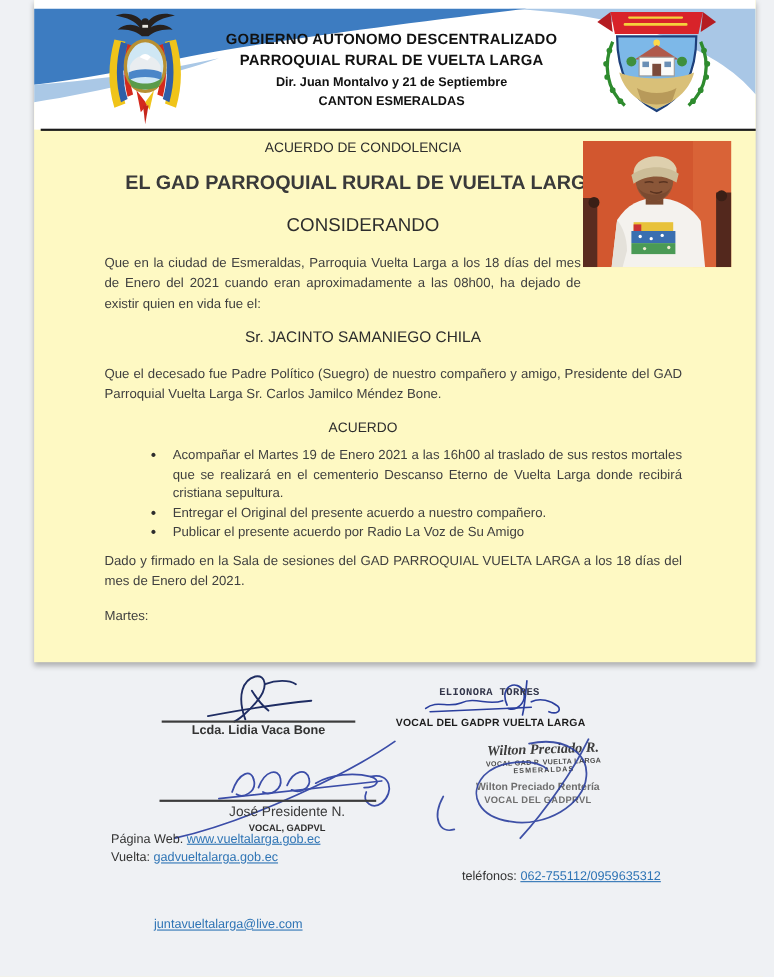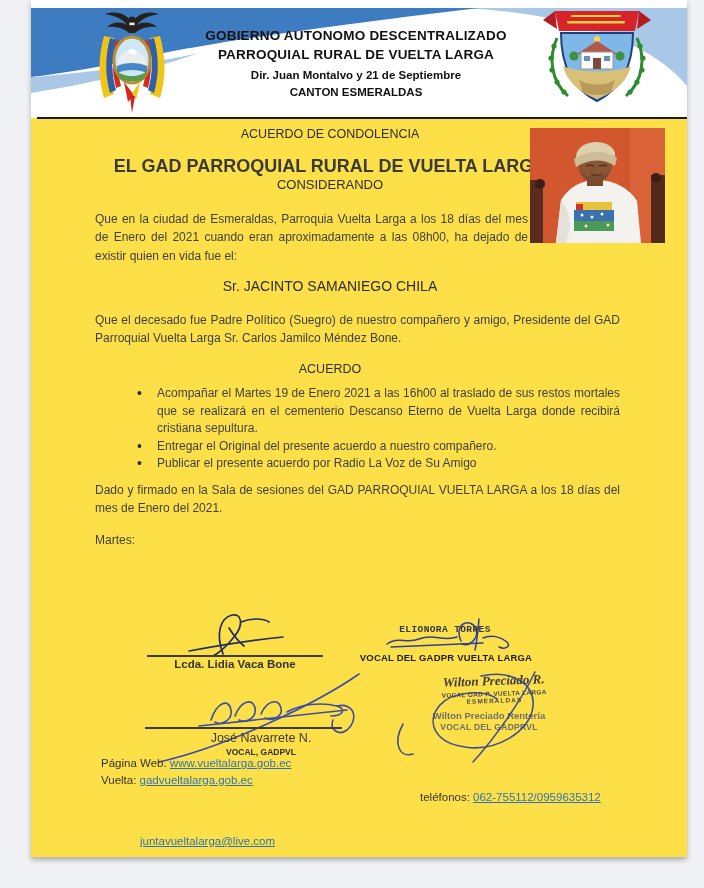--- a/index.html
+++ b/index.html
@@ -3,22 +3,22 @@
 <meta charset="utf-8">
 <style>
   html,body{margin:0;padding:0;}
   body{
     width:704px;height:888px;position:relative;overflow:hidden;
     background:#eff1f4;
     font-family:"Liberation Sans",sans-serif;
     color:#3f3f3f;
   }
   .page{
-    position:absolute;left:31px;top:0;width:656px;height:857px;
-    background:#fde047;
+    position:absolute;left:31px;top:0;width:656px;height:602px;
+    background:#fef9c3;
     box-shadow:0 3px 5px rgba(0,0,0,.28);
   }
   
   .header{position:relative;height:118px;}
   .header svg.waves{position:absolute;left:0;top:0;}
   .emblem-left{position:absolute;left:62px;top:6px;}
   .emblem-right{position:absolute;left:510px;top:6px;}
   .header-text{
     position:absolute;left:150px;top:26px;width:350px;text-align:center;
     color:#111;font-weight:bold;
@@ -26,21 +26,21 @@
   .header-text .l1{font-size:13.5px;line-height:19px;letter-spacing:.2px;}
   .header-text .l2{font-size:13.5px;line-height:19px;letter-spacing:.2px;}
   .header-text .l3{font-size:11.5px;line-height:17px;margin-top:3px;}
   .header-text .l4{font-size:11.5px;line-height:17px;}
   .header-rule{position:absolute;left:6px;right:0;top:117px;height:2px;background:#1b1b1b;}
   
   .content{padding:6px 67px 0 64px;font-size:12px;line-height:18.5px;}
   .center-heading{width:470px;text-align:center;font-weight:normal;color:#2d2d2d;}
   .h-title{margin-top:1px;font-size:12.5px;}
   .h-sub{margin-top:13px;font-weight:bold;font-size:18px;color:#3a3a3a;}
-  .h-cons{margin-top:1px;font-size:13px;}
+  .h-cons{margin-top:21px;font-size:17px;}
   .para{text-align:justify;margin-top:15px;}
   .para-narrow{width:433px;}
   .name-line{margin-top:9px;font-size:14px;}
   .h-acuerdo{margin-top:9px;font-size:12.5px;}
   ul.bullets{margin:7px 0 0 0;padding:0 0 0 62px;list-style:none;}
   ul.bullets li{position:relative;text-align:justify;line-height:17.5px;margin:0;}
   ul.bullets li::before{
     content:"\2022";position:absolute;left:-20px;top:0;font-size:14px;color:#2d2d2d;
   }
   .closing{margin-top:8px;}
@@ -259,21 +259,21 @@
       <path d="M210,2 C170,30 80,74 10,90"></path>
       <path d="M62,48 C68,30 80,26 82,38 C84,48 72,54 66,50"></path>
       <path d="M86,44 C92,28 104,26 106,36 C108,46 96,52 90,48"></path>
       <path d="M112,42 C118,28 130,26 132,36 C134,44 124,50 116,46"></path>
       <path d="M138,40 C152,32 172,30 188,34 C198,37 194,44 182,44"></path>
       <path d="M50,54 L198,38"></path>
       <path d="M188,34 C206,30 210,48 198,58 C190,64 180,58 184,48"></path>
     </g>
   </svg>
   <div class="abs sig-line" style="left:114px;top:727px;width:197px;"></div>
-  <div class="abs sig-name-jose" style="left:150px;top:731px;width:160px;">José Navarrete N.</div>
+  <div class="abs sig-name-jose" style="left:150px;top:731px;width:160px;">José Presidente N.</div>
   <div class="abs sig-title-jose" style="left:150px;top:747px;width:160px;">VOCAL, GADPVL</div>
 
   <div class="footer-line" style="left:70px;top:757px;">
     <span>Página Web. </span><a href="#">www.vueltalarga.gob.ec</a>
   </div>
   <div class="footer-line" style="left:70px;top:774px;">
     <span>Vuelta: </span><a href="#">gadvueltalarga.gob.ec</a>
   </div>
   <div class="footer-line" style="left:109px;top:791px;margin-top:44px;">
     <a href="#">juntavueltalarga@live.com</a>

